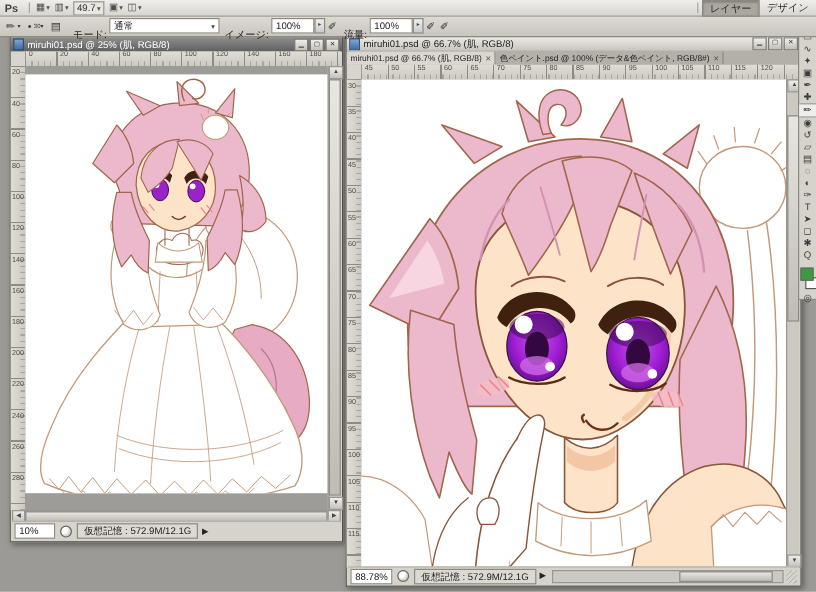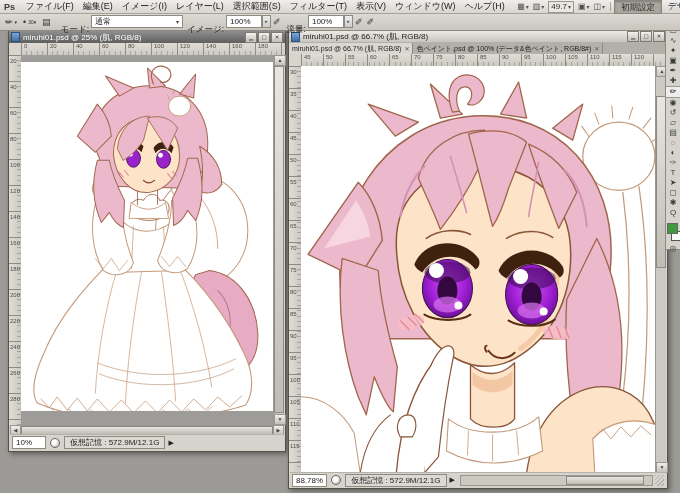--- a/index.html
+++ b/index.html
@@ -96,44 +96,33 @@
   .st-track{position:relative;flex:1;height:9px;background:#ccc9c2;border:1px solid #9a978f;margin-left:2px;}
   .grip{width:9px;height:11px;margin-left:2px;flex:none;
     background:repeating-linear-gradient(135deg,#b5b2ab 0 1px,transparent 1px 3px);}
   svg{display:block;}
 </style>
 </head>
 <body>
 
 <div class="menubar">
   <span class="ps-logo">Ps</span>
-  <span id="menu-items" style="display:flex;">
-      <span class="menu-item">ファイル(F)</span>
-      <span class="menu-item">編集(E)</span>
-      <span class="menu-item">イメージ(I)</span>
-      <span class="menu-item">レイヤー(L)</span>
-      <span class="menu-item">選択範囲(S)</span>
-      <span class="menu-item">フィルター(T)</span>
-      <span class="menu-item">表示(V)</span>
-      <span class="menu-item">ウィンドウ(W)</span>
-      <span class="menu-item">ヘルプ(H)</span>
-    </span>
   <span class="bar-sep"></span>
   <span class="bar-icon">▦<span class="bar-caret">▾</span></span>
   <span class="bar-icon">▥<span class="bar-caret">▾</span></span>
   <span class="zoom-combo">
     <span>49.7</span>
     <span class="bar-caret">▾</span>
   </span>
   <span class="bar-icon">▣<span class="bar-caret">▾</span></span>
   <span class="bar-icon">◫<span class="bar-caret">▾</span></span>
   <div class="ws-area">
     <span class="bar-sep"></span>
     <span id="workspace-items" style="display:flex;">
-        <span class="ws active">初期設定</span>
+        <span class="ws active">レイヤー</span>
         <span class="ws">デザイン</span>
       </span>
 
   </div>
 </div>
 
 <div class="optionsbar">
   <span class="opt-group">
     <span class="opt-icon">✏</span>
     <span class="opt-mini">▾</span>

